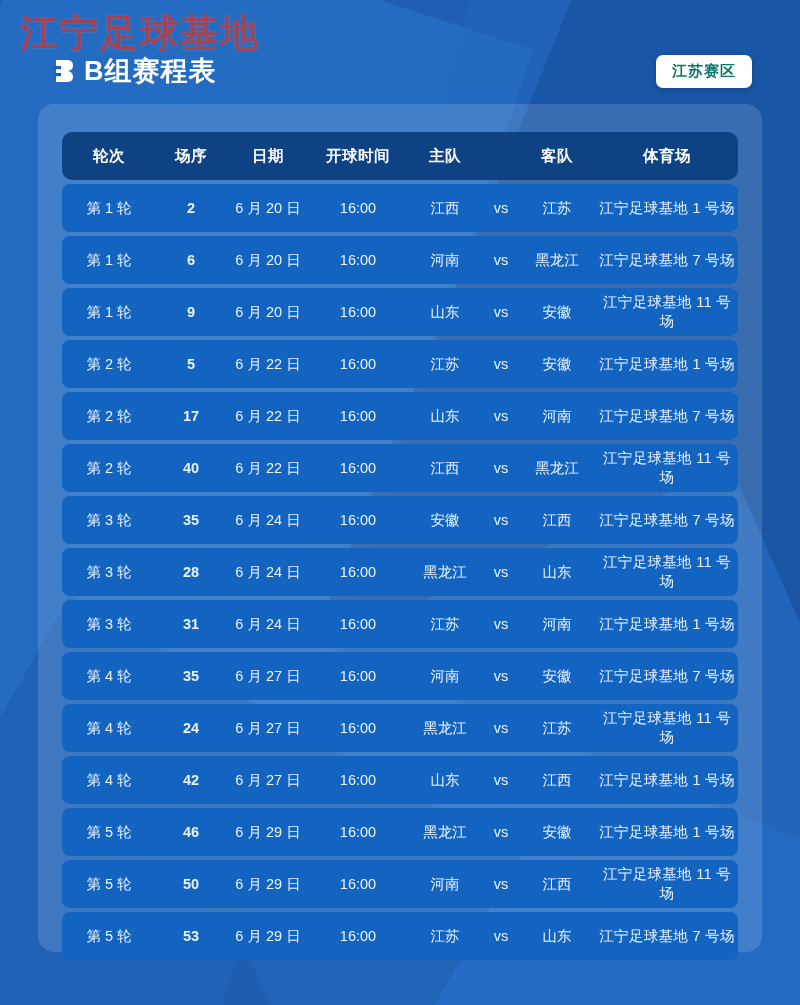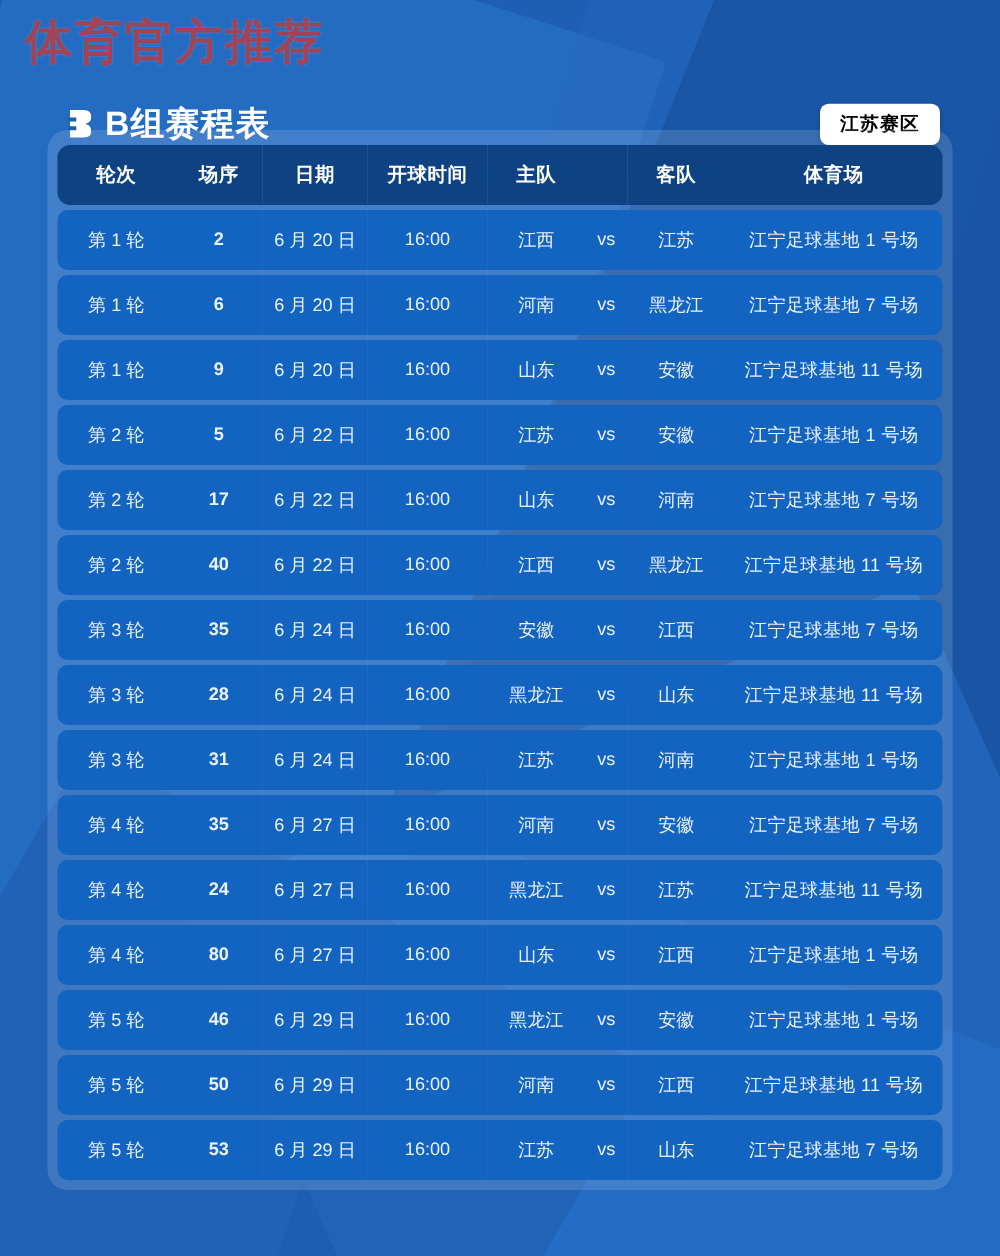--- a/index.html
+++ b/index.html
@@ -73,56 +73,55 @@
 
   .page { position: relative; z-index: 10; width: 800px; height: 1005px; }
 
   .header {
     position: absolute;
     left: 0; right: 0; top: 48px;
     height: 46px;
     display: flex;
     align-items: center;
     padding: 0 48px 0 54px;
-    margin-top: 28px;
   }
   .title-wrap { display: flex; align-items: center; gap: 10px; }
   .title-mark {
     width: 20px; height: 26px;
     display: inline-block;
     position: relative;
   }
   .title-mark svg { display: block; }
   .page-title {
     color: #ffffff;
     font-size: 27px;
     font-weight: bold;
     letter-spacing: 1px;
     line-height: 1;
   }
   .region-badge {
     margin-left: auto;
     background: #ffffff;
-    color: #000000;
+    color: #0f766e;
     font-size: 15px;
     font-weight: bold;
     padding: 7px 16px;
     border-radius: 7px;
     letter-spacing: 1px;
     box-shadow: 0 2px 5px rgba(0,0,0,.18);
   }
 
   .card {
     position: absolute;
     left: 38px; top: 104px;
     width: 724px;
     height: 848px;
     background: rgba(255,255,255,0.14);
     border-radius: 16px;
-    padding: 8px;
+    padding: 24px;
   }
   .table {
     width: 100%;
     border-collapse: separate;
     border-spacing: 0 4px;
     table-layout: fixed;
   }
   .table thead th {
     background: #0f4283;
     color: #ffffff;
@@ -177,21 +176,21 @@
 <body>
 
 <div class="bg-layer">
   <div class="bg-a"></div>
   <div class="bg-e"></div>
   <div class="bg-b"></div>
   <div class="bg-c"></div>
   <div class="bg-d"></div>
 </div>
 
-<div class="watermark">体育官方推荐</div>
+<div class="watermark">江宁足球基地</div>
 
 <div class="page">
 
   <div class="header">
     <div class="title-wrap">
       <span class="title-mark">
         <svg width="20" height="26" viewBox="0 0 20 26" aria-hidden="true">
           <path d="M2 2 L13 2 Q19 2 19 7.5 Q19 12 14 13 Q19 14 19 19 Q19 24 13 24 L2 24 Z" fill="#ffffff"></path>
           <rect x="0" y="8" width="7" height="3.2" fill="#1e5fb4"></rect>
           <rect x="0" y="15" width="7" height="3.2" fill="#1e5fb4"></rect>
@@ -322,21 +321,21 @@
             <td class="matchnum">24</td>
             <td class="date">6 月 27 日</td>
             <td class="cell-strong">16:00</td>
             <td class="team">黑龙江</td>
             <td class="vs-cell">vs</td>
             <td class="team">江苏</td>
             <td class="venue">江宁足球基地 11 号场</td>
           </tr>
           <tr>
             <td class="round">第 4 轮</td>
-            <td class="matchnum">80</td>
+            <td class="matchnum">42</td>
             <td class="date">6 月 27 日</td>
             <td class="cell-strong">16:00</td>
             <td class="team">山东</td>
             <td class="vs-cell">vs</td>
             <td class="team">江西</td>
             <td class="venue">江宁足球基地 1 号场</td>
           </tr>
           <tr>
             <td class="round">第 5 轮</td>
             <td class="matchnum">46</td>

